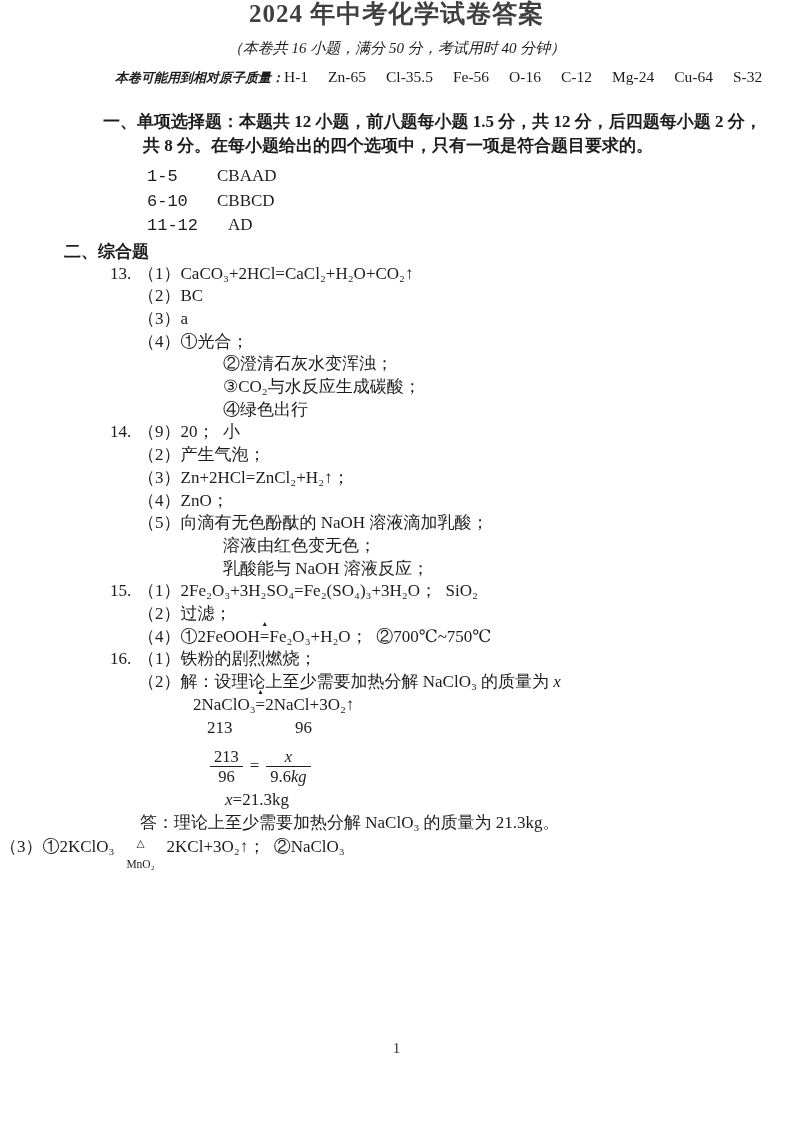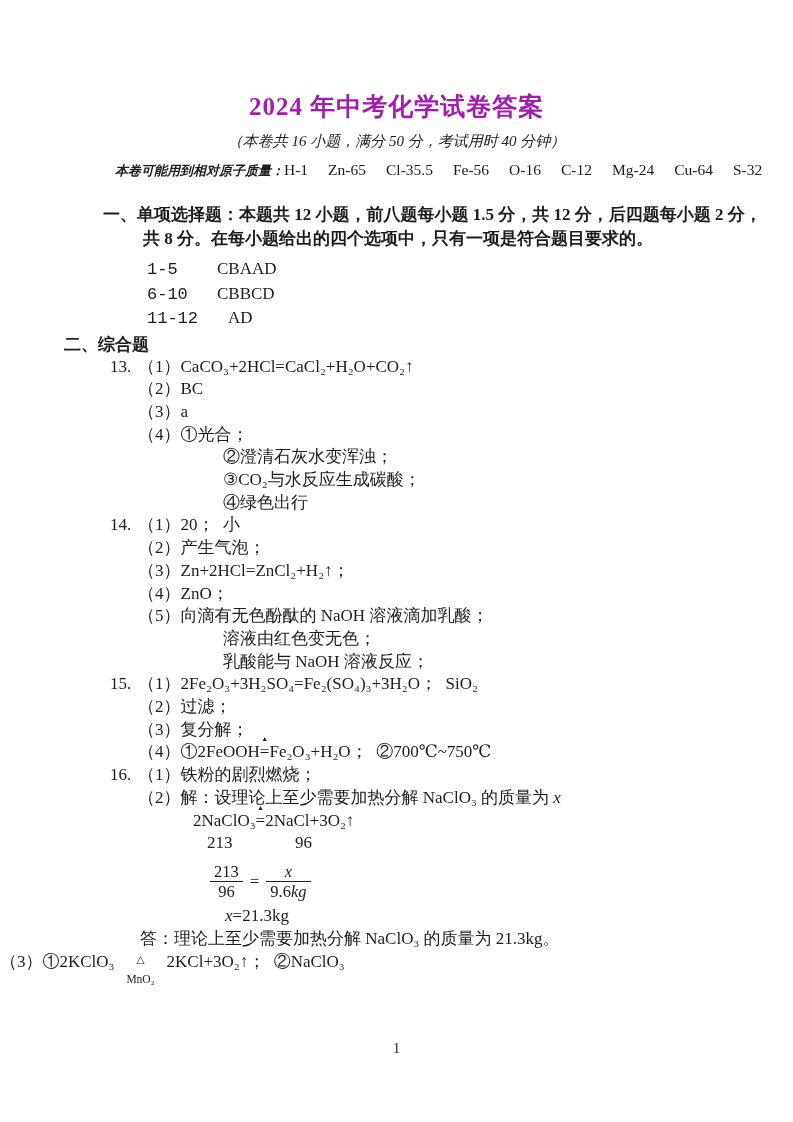--- a/index.html
+++ b/index.html
@@ -6,25 +6,24 @@
   .page {
     position:relative;
     width:793px; height:1122px;
     background:#ffffff;
     color:#1c1c1c;
     font-family:"Liberation Serif","DejaVu Serif",serif;
     font-size:17px;
     overflow:hidden;
   }
   .title {
-    margin-top:93px;
     text-align:center;
     font-size:25px;
     font-weight:bold;
-    color:#a21caf;
+    color:#404040;
     letter-spacing:1px;
     line-height:27px;
   }
   .subtitle {
     margin-top:12px;
     text-align:center;
     font-size:15px;
     font-style:italic;
     line-height:19px;
   }
@@ -113,34 +112,33 @@
     <span class="no">13.</span><span>（1）CaCO₃+2HCl=CaCl₂+H₂O+CO₂↑</span>
   </div>
   <div class="ln subline">（2）BC</div>
   <div class="ln subline">（3）a</div>
   <div class="ln subline">（4）①光合；</div>
   <div class="ln sub2line">②澄清石灰水变浑浊；</div>
   <div class="ln sub2line">③CO₂与水反应生成碳酸；</div>
   <div class="ln sub2line">④绿色出行</div>
 
   <div class="ln qline">
-    <span class="no">14.</span><span>（1）20； 小</span>
+    <span class="no">14.</span><span>（9）20； 小</span>
   </div>
   <div class="ln subline">（2）产生气泡；</div>
   <div class="ln subline">（3）Zn+2HCl=ZnCl₂+H₂↑；</div>
   <div class="ln subline">（4）ZnO；</div>
   <div class="ln subline">（5）向滴有无色酚酞的 NaOH 溶液滴加乳酸；</div>
   <div class="ln sub2line">溶液由红色变无色；</div>
   <div class="ln sub2line">乳酸能与 NaOH 溶液反应；</div>
 
   <div class="ln qline">
     <span class="no">15.</span><span>（1）2Fe₂O₃+3H₂SO₄=Fe₂(SO₄)₃+3H₂O； SiO₂</span>
   </div>
   <div class="ln subline">（2）过滤；</div>
-  <div class="ln subline">（3）复分解；</div>
   <div class="ln subline">
     <span>（4）①2FeOOH</span><span class="heq"><span class="tri">▲</span><span>=</span></span><span>Fe₂O₃+H₂O； ②700℃~750℃</span>
   </div>
 
   <div class="ln qline">
     <span class="no">16.</span><span>（1）铁粉的剧烈燃烧；</span>
   </div>
   <div class="ln subline">
     <span>（2）解：设理论上至少需要加热分解 NaClO₃ 的质量为 </span><span class="it">x</span>
   </div>

